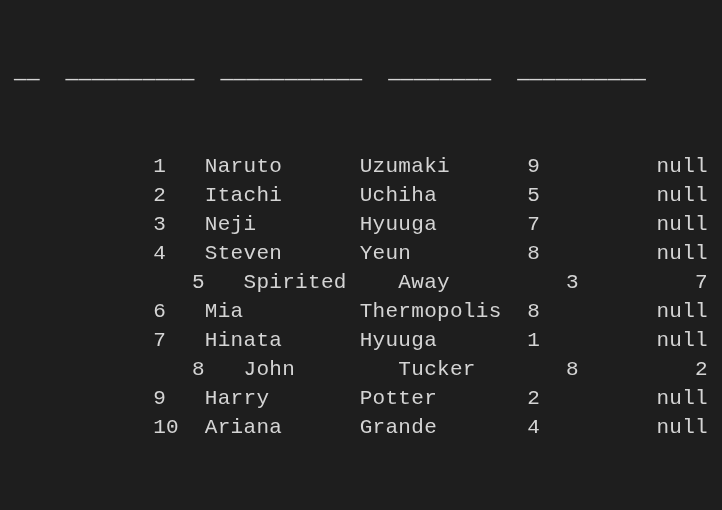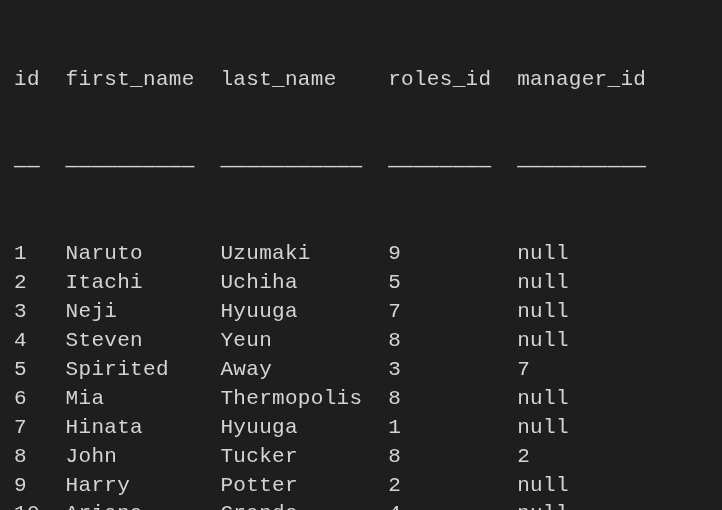--- a/index.html
+++ b/index.html
@@ -20,22 +20,22 @@
       white-space: pre;
     }
     .header-row {
       white-space: pre;
     }
     .separator-row {
       white-space: pre;
     }
     .data-row {
       white-space: pre;
+      text-align: right;
     }
   </style>
 </head>
 <body>
 
 <div class="table-output">
-  <div class="header-row">id  first_name  last_name    roles_id  manager_id</div>
   <div class="separator-row">——  ——————————  ———————————  ————————  ——————————</div>
   <div id="rows-container"><div class="data-row">1   Naruto      Uzumaki      9         null</div><div class="data-row">2   Itachi      Uchiha       5         null</div><div class="data-row">3   Neji        Hyuuga       7         null</div><div class="data-row">4   Steven      Yeun         8         null</div><div class="data-row">5   Spirited    Away         3         7</div><div class="data-row">6   Mia         Thermopolis  8         null</div><div class="data-row">7   Hinata      Hyuuga       1         null</div><div class="data-row">8   John        Tucker       8         2</div><div class="data-row">9   Harry       Potter       2         null</div><div class="data-row">10  Ariana      Grande       4         null</div></div>
 </div>
 
 </body></html>

